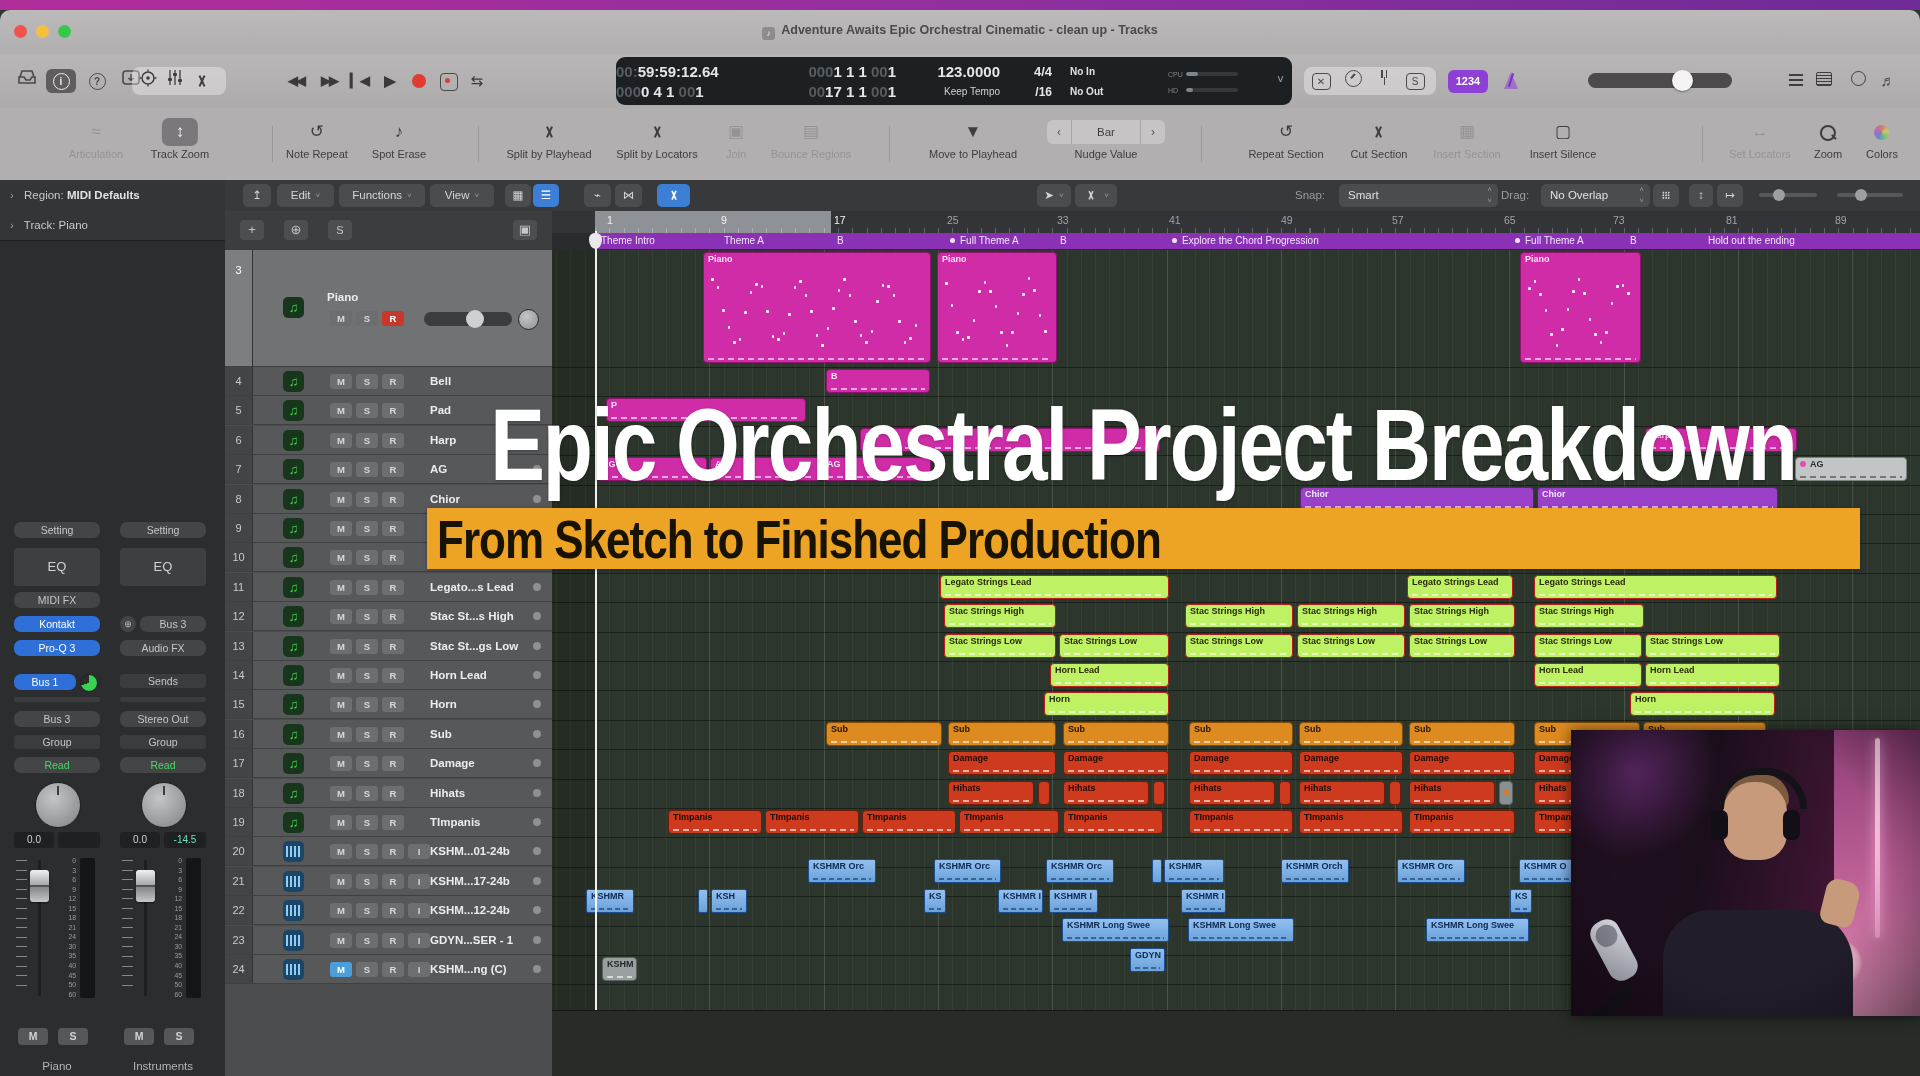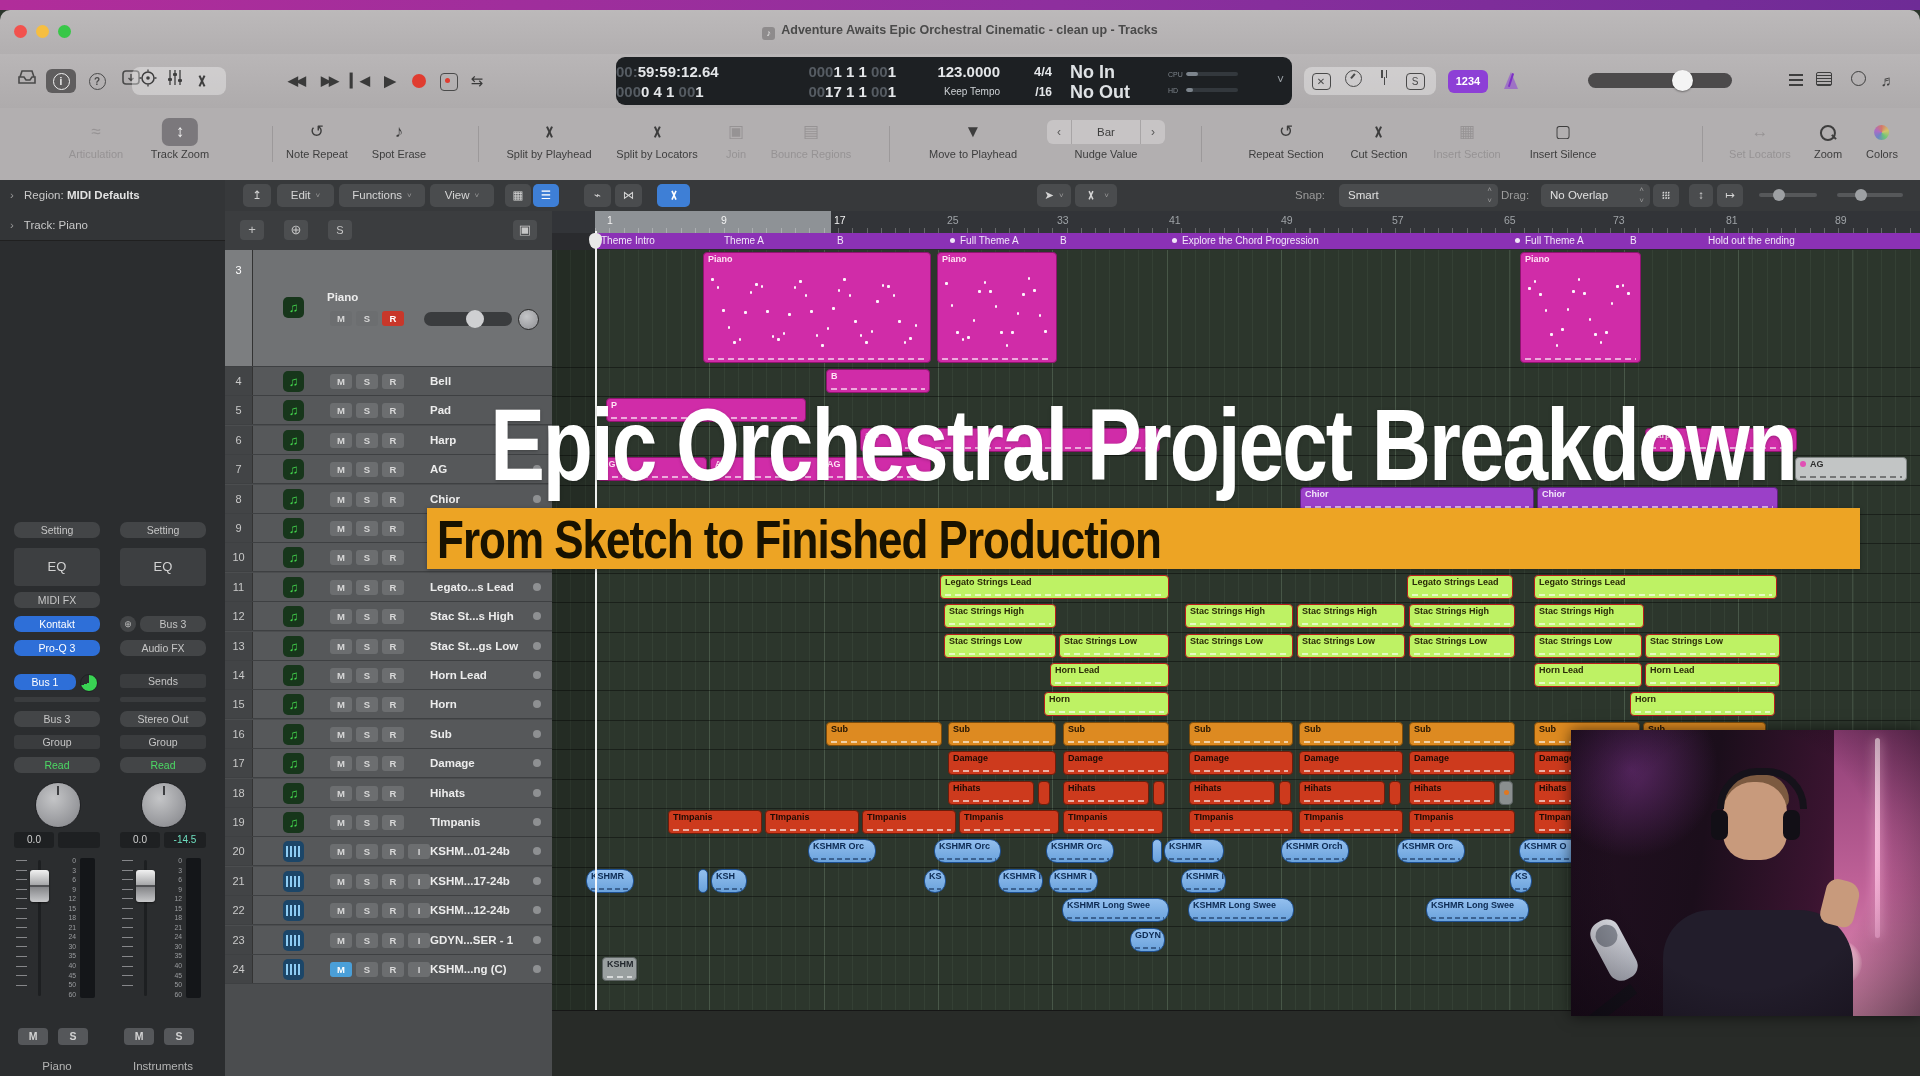--- a/index.html
+++ b/index.html
@@ -29,21 +29,21 @@
   #lcd{position:absolute;left:616px;top:3px;width:676px;height:48px;background:#1d2023;border-radius:9px;display:flex;align-items:center;color:#e4e6e9;}
   .lcd-col{padding-top:2px;}
   .lcd-col .r1,.lcd-col .r2{height:20px;line-height:20px;font-size:15px;font-weight:bold;white-space:nowrap;}
   .lcd-col .r2.small{font-size:10px;font-weight:normal;color:#cfd2d6;}
   .dim{color:#565c63;}
   #lcd .lcd-time{width:152px;}
   #lcd .lcd-bars{width:128px;text-align:right;}
   #lcd .lcd-tempo{width:104px;text-align:right;}
   #lcd .lcd-sig{width:52px;text-align:right;}
   #lcd .lcd-io{width:84px;text-align:left;padding-left:18px;font-size:13px;}
-  #lcd .lcd-io .r1,#lcd .lcd-io .r2{font-size:18px;font-weight:bold;color:#dfe2e5;}
+  #lcd .lcd-io .r1,#lcd .lcd-io .r2{font-size:10px;font-weight:bold;color:#dfe2e5;}
   .lcd-cpu{width:96px;padding-left:14px;}
   .cpu-row{display:flex;align-items:center;height:16px;}
   .cpu-lab{font-size:7px;color:#7d848b;width:18px;}
   .cpu-meter{width:52px;height:4px;background:#33383d;border-radius:2px;position:relative;overflow:hidden;}
   .cpu-meter i{position:absolute;left:0;top:0;bottom:0;width:12px;background:#7d858d;border-radius:2px;}
   #lcd-chev{position:absolute;right:8px;top:16px;color:#9aa0a6;font-size:12px;}
   
   .sicon{position:absolute;top:16px;width:26px;height:22px;color:#4a4a4a;text-align:center;line-height:22px;font-size:12px;}
   .box-ic{display:inline-block;width:17px;height:15px;border:1.5px solid #4a4a4a;border-radius:4px;line-height:15px;font-size:10px;}
   .icon-gauge{display:inline-block;width:15px;height:15px;border:1.5px solid #4a4a4a;border-radius:50%;position:relative;}
@@ -161,21 +161,21 @@
   #ph-pin{position:absolute;left:37px;top:22px;width:13px;height:16px;background:#e8e8e8;border-radius:6px 6px 7px 7px / 6px 6px 10px 10px;z-index:13;}
   
   .reg{position:absolute;border-radius:4px;font-size:9px;font-weight:bold;white-space:nowrap;overflow:hidden;box-sizing:border-box;z-index:5;}
   .reg .rl{display:block;padding:1px 0 0 4px;}
   .reg .dash{position:absolute;left:4px;right:4px;bottom:2px;height:2px;background:repeating-linear-gradient(90deg,rgba(255,255,255,0.6) 0 6px,transparent 6px 10px);}
   .reg.pk{background:#d02ca8;border:1px solid #8f1470;color:#ffe2f5;}
   .reg.pu{background:#9b40c8;border:1px solid #5e1f7e;color:#f4e8fa;}
   .reg.yl{background:#bef264;border:1px solid #b91c1c;color:#2a2a08;}
   .reg.or{background:#dd8a21;border:1px solid #7e4c0b;color:#211303;}
   .reg.rd{background:#cd3a1d;border:1px solid #6e1c0a;color:#1d0b04;}
-  .reg.bl{background:linear-gradient(#93bfee,#6aa2dc);border:1.5px solid #1d4f90;color:#0d2a52;border-radius:11px;}
+  .reg.bl{background:linear-gradient(#93bfee,#6aa2dc);border:1.5px solid #1d4f90;color:#0d2a52;border-radius:2px;margin-top:20px;}
   .reg.bl .dash{background:repeating-linear-gradient(90deg,rgba(16,42,82,0.55) 0 5px,transparent 5px 8px);}
   .reg.gy{background:#c2c5c5;border:1px solid #7e8282;color:#2e2e2e;}
   .reg.gy .dash{background:repeating-linear-gradient(90deg,rgba(40,40,40,0.5) 0 6px,transparent 6px 10px);}
   .reg.mu{background:#9aa0a0;border:1px solid #5d6363;color:#23282d;}
   .reg.gd{background:#8a8f8f;border:1px solid #5d6363;}
   .reg.gd::after{content:"";position:absolute;left:4px;top:8px;width:5px;height:5px;border-radius:50%;background:#e07820;}
   .pdot{position:absolute;width:2.5px;height:2.5px;background:#fff;border-radius:1px;opacity:0.95;}
   .pinkdot{display:inline-block;width:6px;height:6px;border-radius:50%;background:#e04fb4;margin:0 4px 0 0;vertical-align:0;}
   
   #ov-title{left:420px;top:398px;width:1446px;height:106px;z-index:50;text-align:center;overflow:visible;}

